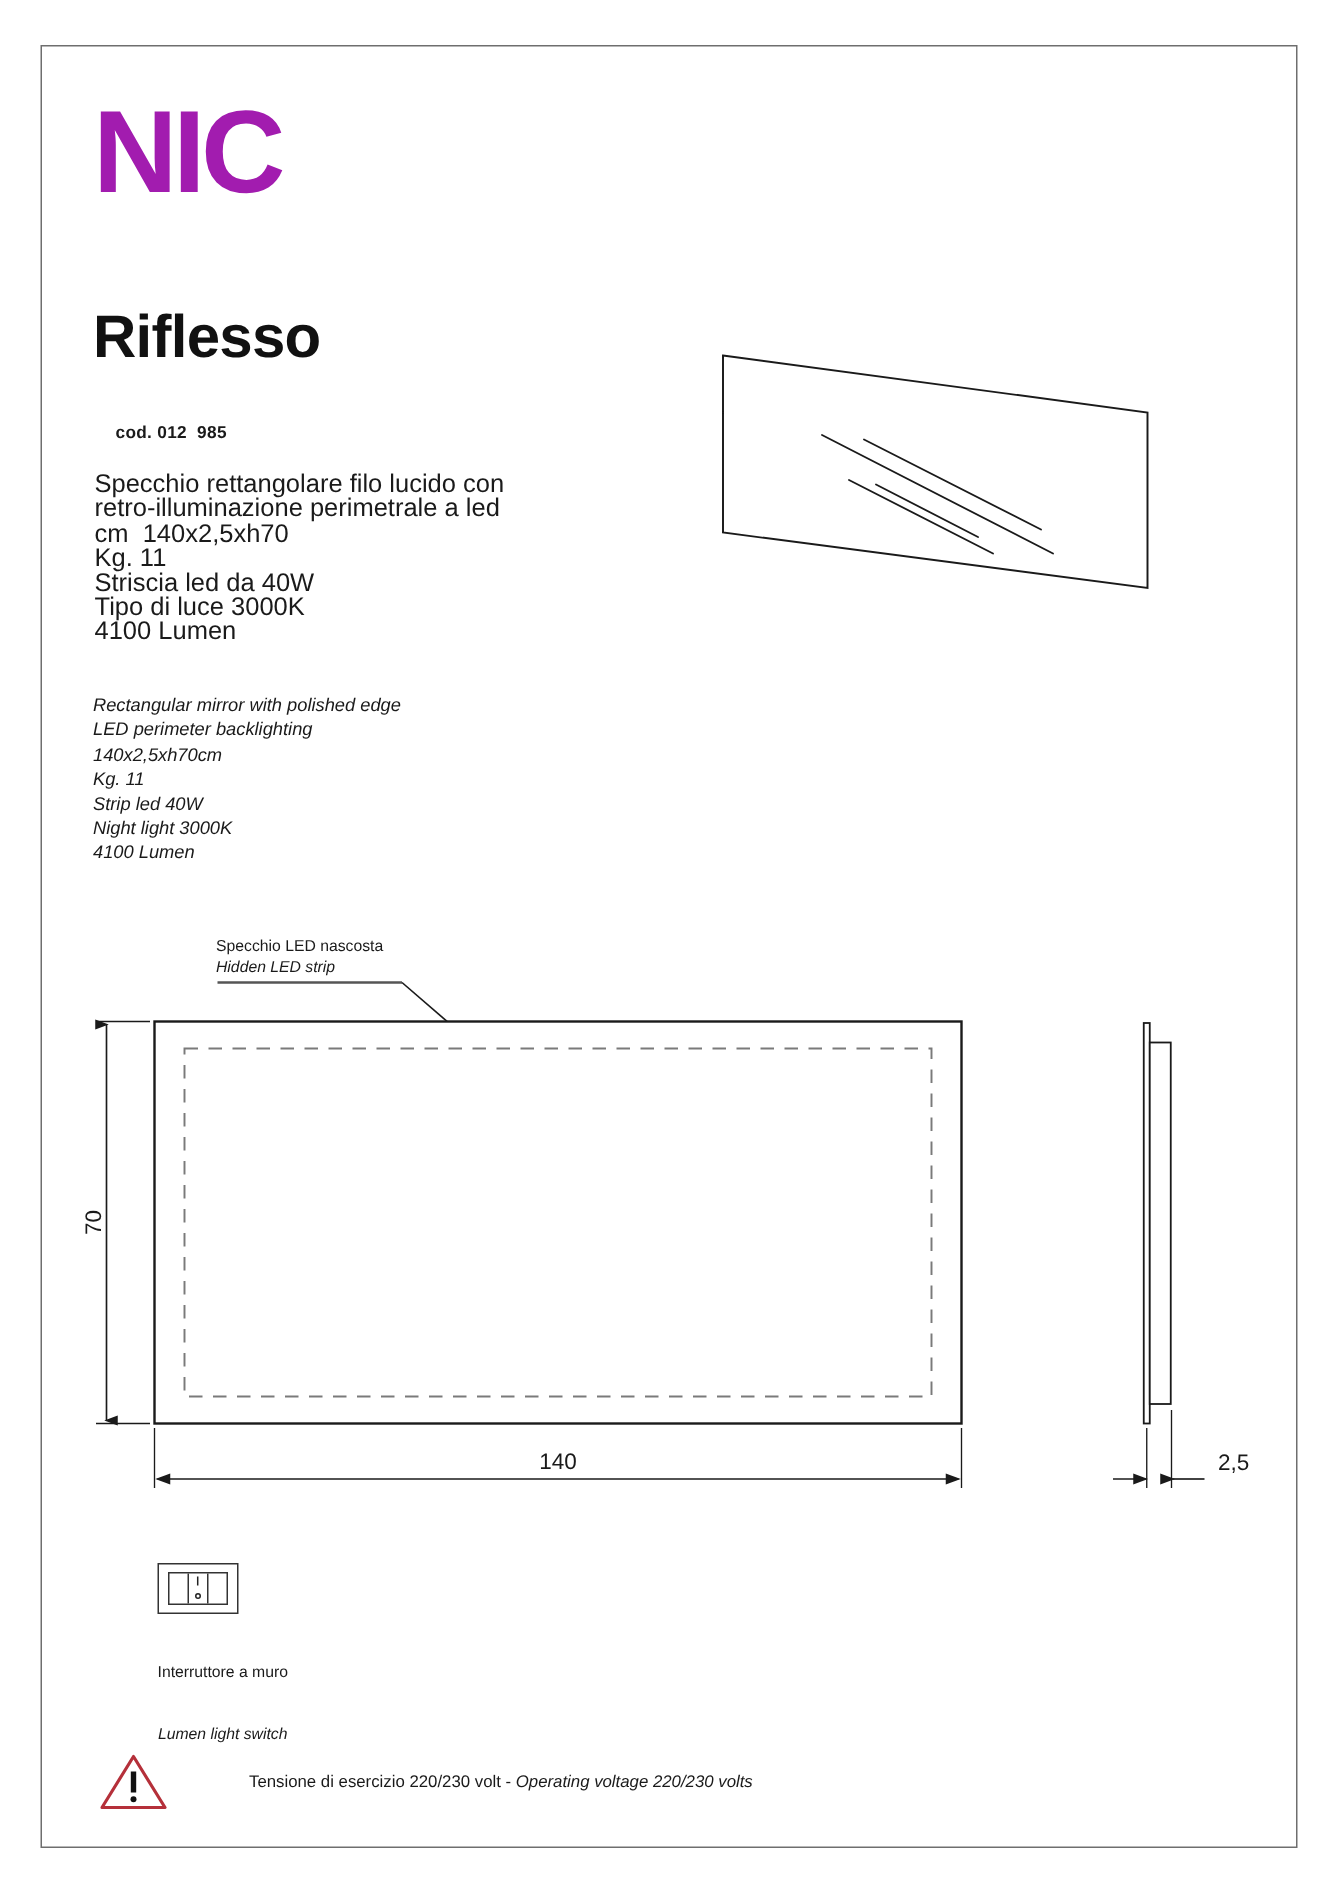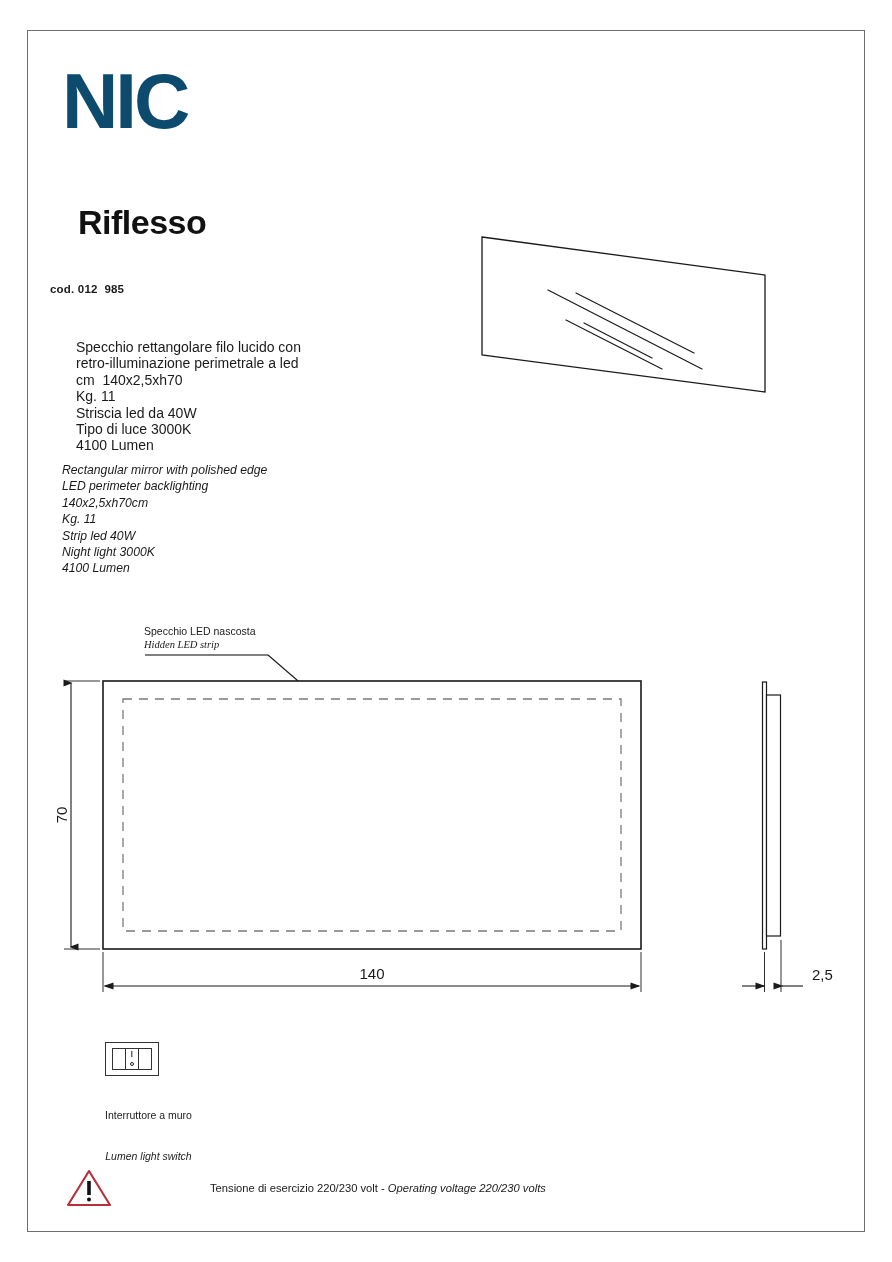--- a/index.html
+++ b/index.html
@@ -26,51 +26,49 @@
   }
   
   .logo {
     position: absolute;
     left: 62px;
     top: 62px;
     font-size: 78px;
     font-weight: bold;
     letter-spacing: -3px;
     line-height: 1;
-    color: #0c4a6e;
+    color: #a21caf;
     font-family: "Liberation Sans", sans-serif;
   }
   
   .product-title {
     position: absolute;
     left: 62px;
     top: 203px;
-    font-size: 34px;
+    font-size: 40px;
     font-weight: bold;
     letter-spacing: -0.5px;
     color: #111;
-    margin-left: 16px;
   }
   .product-code {
     position: absolute;
-    left: 50px;
+    left: 77px;
     top: 283px;
     font-size: 11.5px;
     font-weight: bold;
     letter-spacing: 0.2px;
     white-space: pre;
   }
   .spec-it {
     position: absolute;
-    left: 76px;
+    left: 63px;
     top: 315px;
-    font-size: 14px;
+    font-size: 17px;
     line-height: 16.4px;
     white-space: pre;
-    margin-top: 24px;
   }
   .spec-en {
     position: absolute;
     left: 62px;
     top: 462px;
     font-size: 12.2px;
     line-height: 16.4px;
     font-style: italic;
     white-space: pre;
   }
@@ -84,21 +82,21 @@
   }
   
   .callout {
     position: absolute;
     left: 144px;
     top: 624px;
     width: 210px;
     font-size: 10.5px;
     line-height: 14px;
   }
-  .callout .en { font-style: italic; font-family: Liberation Serif, serif; }
+  .callout .en { font-style: italic; }
   
   .drawing {
     position: absolute;
     left: 0px;
     top: 600px;
     width: 892px;
     height: 420px;
   }
   .dim-label {
     font-family: "Liberation Sans", sans-serif;
@@ -163,21 +161,20 @@
     text-align: center;
   }
   .switch-caption .en { font-style: italic; }
   
   .warning {
     position: absolute;
     left: 66px;
     top: 1168px;
     display: flex;
     align-items: center;
-    gap: 44px;
   }
   .warning-text {
     margin-left: 54px;
     font-size: 11.2px;
     white-space: pre;
   }
   .warning-text .en { font-style: italic; }
 </style>
 </head>
 <body>

